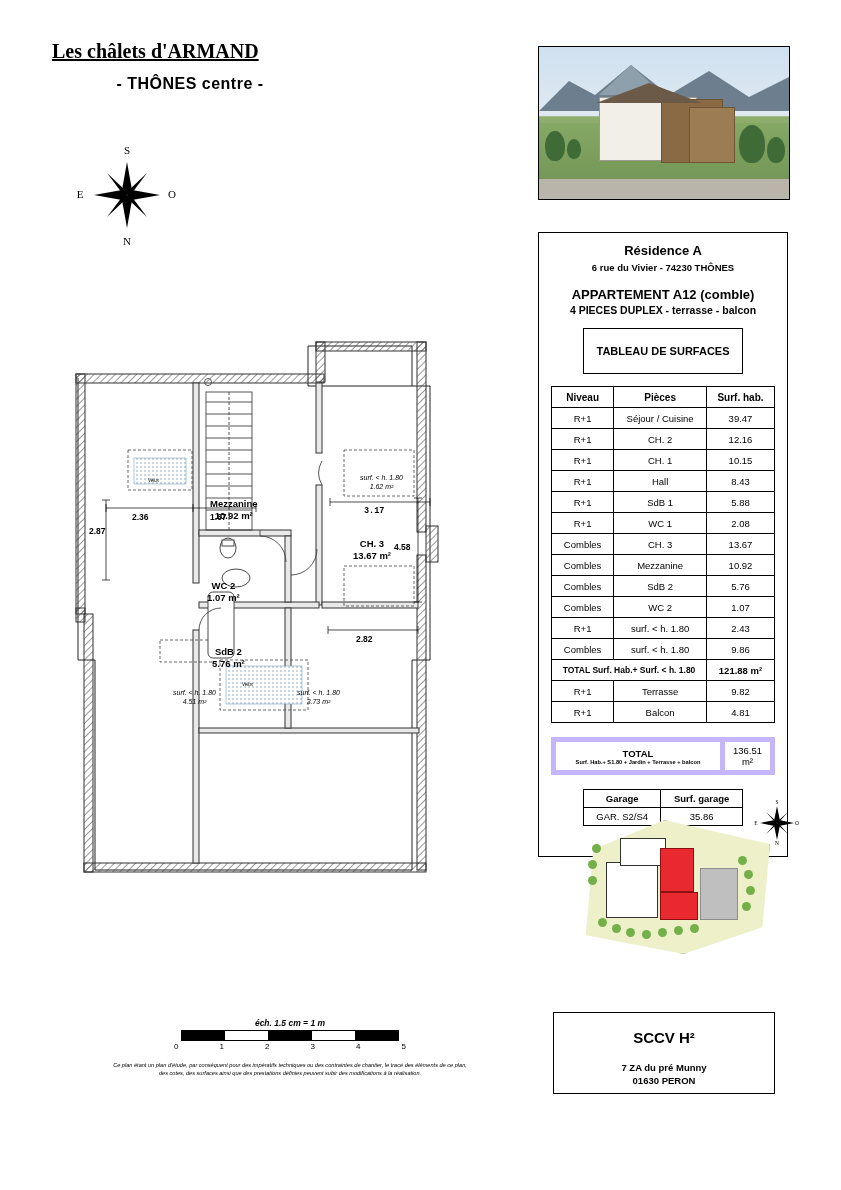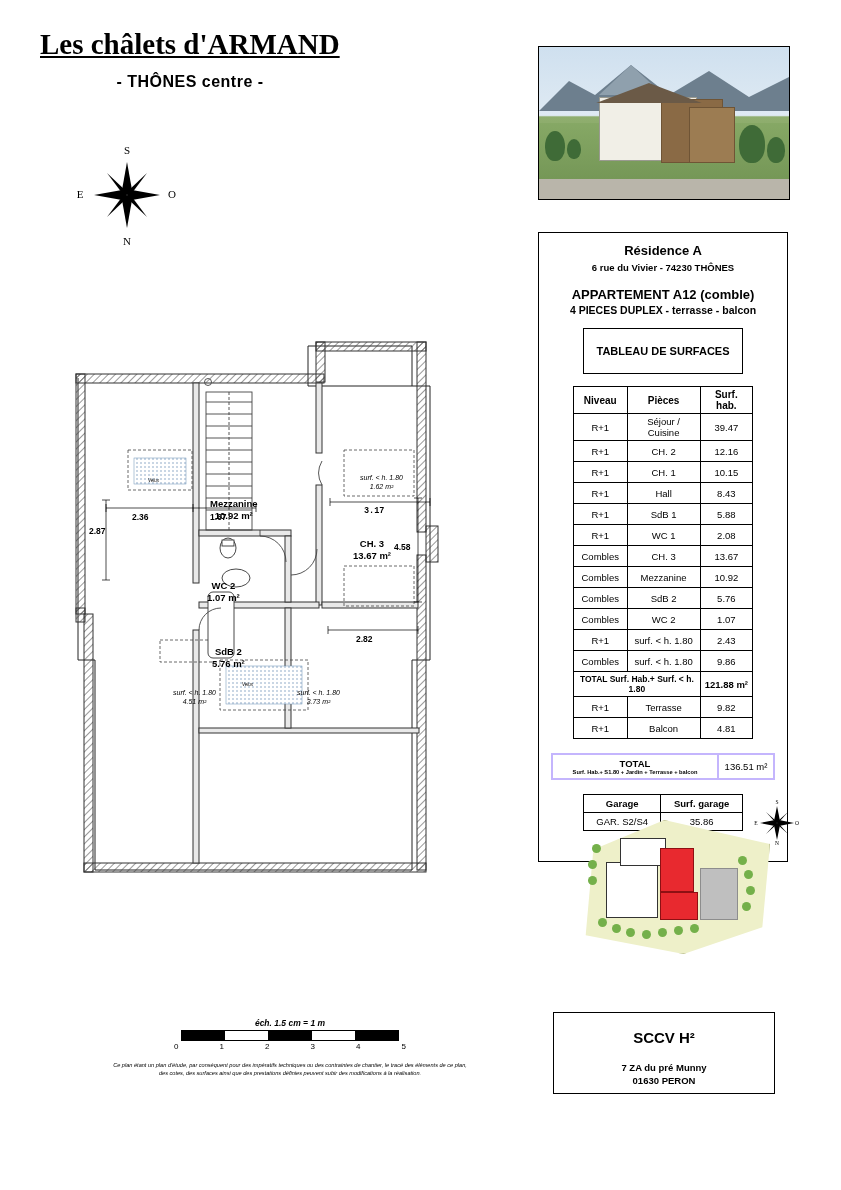--- a/index.html
+++ b/index.html
@@ -18,25 +18,25 @@
 
   
   .title-block {
     position: absolute;
     left: 40px;
     top: 28px;
     width: 420px;
   }
   .main-title {
     font-family: "Liberation Serif", serif;
-    font-size: 29px;
+    font-size: 20px;
     font-weight: bold;
     text-decoration: underline;
     letter-spacing: 0px;
-    margin: 0;
+    margin: 12px;
   }
   .sub-title {
     font-family: "Liberation Sans", sans-serif;
     font-size: 16px;
     font-weight: bold;
     text-align: center;
     width: 300px;
     margin-top: 12px;
     letter-spacing: 0.5px;
   }
@@ -145,21 +145,21 @@
     display: inline-block;
     border: 1px solid #000;
     padding: 16px 12px;
     font-size: 11px;
     font-weight: bold;
     margin-bottom: 12px;
   }
 
   table.surfaces {
     border-collapse: collapse;
-    width: 180px;
+    width: 224px;
     margin: 0 auto;
     font-size: 9.5px;
   }
   table.surfaces td, table.surfaces th {
     border: 1px solid #000;
     padding: 2px 3px;
     text-align: center;
     height: 16px;
   }
   table.surfaces th {
@@ -174,21 +174,21 @@
     font-size: 8.5px;
   }
   tr.total-row td.val { font-size: 9.5px; }
   .grand-total {
     margin: 14px auto 0 auto;
     width: 224px;
     border-collapse: collapse;
     font-size: 9.5px;
   }
   .grand-total td {
-    border: 2px solid #c4b5fd;
+    border: 5px solid #c4b5fd;
     padding: 3px;
     text-align: center;
   }
   .gt-label { font-weight: bold; font-size: 9.5px; }
   .gt-sub { font-weight: bold; font-size: 5.7px; display:block; }
 
   .garage-table {
     margin: 14px auto 16px auto;
     width: 160px;
     border-collapse: collapse;

